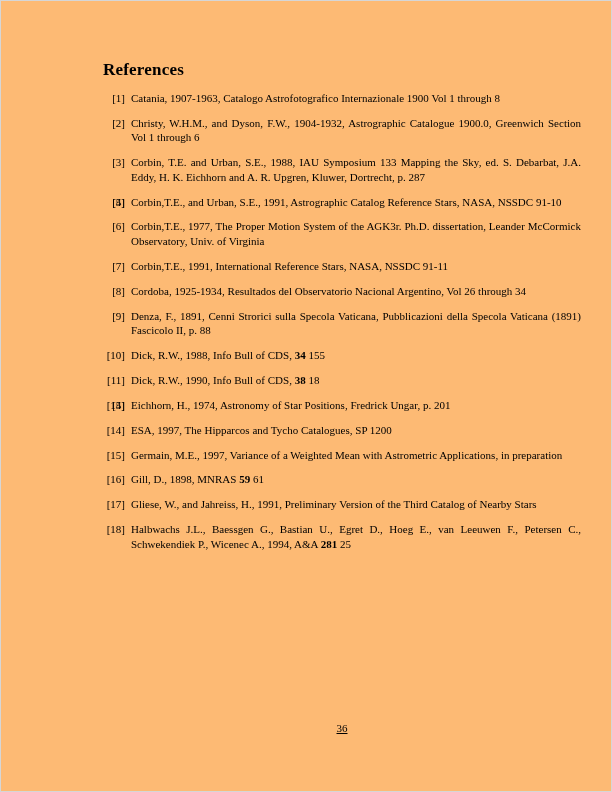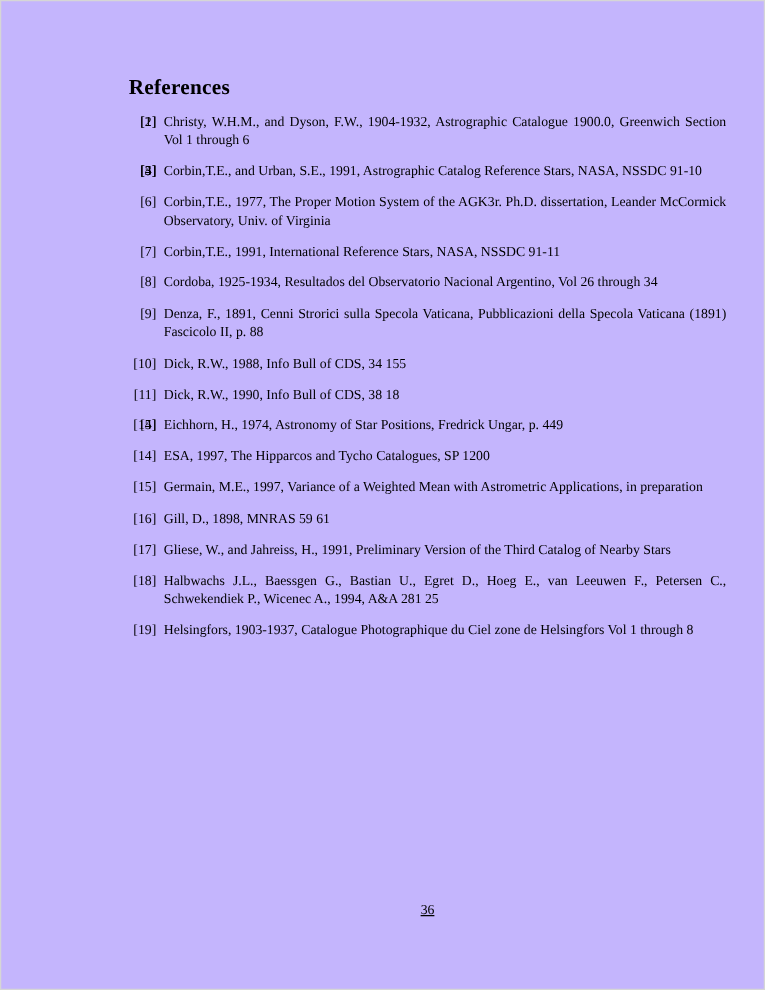--- a/index.html
+++ b/index.html
@@ -1,20 +1,20 @@
 <!DOCTYPE html>
 <html><head>
 <meta charset="utf-8">
 <style>
   html, body { margin: 0; padding: 0; background: #ffffff; }
   .page {
     position: relative;
     width: 610px;
     height: 790px;
-    background: #c4b5fd;
+    background: #fdba74;
     border: 1px solid #d6d6d6;
     font-family: "Liberation Serif", "DejaVu Serif", serif;
     color: #000000;
     overflow: hidden;
   }
   .content {
     position: absolute;
     left: 102px;
     top: 61px;
     width: 478px;
@@ -36,53 +36,52 @@
     text-align: justify;
   }
   .ref-label {
     position: absolute;
     left: 0;
     top: 0;
     width: 22px;
     text-align: right;
     white-space: nowrap;
   }
-  .bold { font-weight: normal; }
+  .bold { font-weight: bold; }
   .page-number {
     position: absolute;
     left: 102px;
     width: 478px;
     top: 721px;
     text-align: center;
     font-size: 11px;
     text-decoration: underline;
   }
 </style>
 </head>
 <body>
 
 <div class="page">
   <div class="content">
     <h1 class="heading">References</h1>
     <div class="ref-list">
-        <div class="ref"><span class="ref-label">[1]</span></div>
+        <div class="ref"><span class="ref-label">[1]</span><span>Catania, 1907-1963, Catalogo Astrofotografico Internazionale 1900 Vol 1 through 8</span></div>
         <div class="ref"><span class="ref-label">[2]</span><span>Christy, W.H.M., and Dyson, F.W., 1904-1932, Astrographic Catalogue 1900.0, Greenwich Section Vol 1 through 6</span></div>
-        <div class="ref"><span class="ref-label">[3]</span></div>
+        <div class="ref"><span class="ref-label">[3]</span><span>Corbin, T.E. and Urban, S.E., 1988, IAU Symposium 133 Mapping the Sky, ed. S. Debarbat, J.A. Eddy, H. K. Eichhorn and A. R. Upgren, Kluwer, Dortrecht, p. 287</span></div>
         <div class="ref"><span class="ref-label">[4]</span></div>
         <div class="ref"><span class="ref-label">[5]</span><span>Corbin,T.E., and Urban, S.E., 1991, Astrographic Catalog Reference Stars, NASA, NSSDC 91-10</span></div>
         <div class="ref"><span class="ref-label">[6]</span><span>Corbin,T.E., 1977, The Proper Motion System of the AGK3r. Ph.D. dissertation, Leander McCormick Observatory, Univ. of Virginia</span></div>
         <div class="ref"><span class="ref-label">[7]</span><span>Corbin,T.E., 1991, International Reference Stars, NASA, NSSDC 91-11</span></div>
         <div class="ref"><span class="ref-label">[8]</span><span>Cordoba, 1925-1934, Resultados del Observatorio Nacional Argentino, Vol 26 through 34</span></div>
         <div class="ref"><span class="ref-label">[9]</span><span>Denza, F., 1891, Cenni Strorici sulla Specola Vaticana, Pubblicazioni della Specola Vaticana (1891) Fascicolo II, p. 88</span></div>
         <div class="ref"><span class="ref-label">[10]</span><span>Dick, R.W., 1988, Info Bull of CDS, </span><span class="bold">34</span><span> 155</span></div>
         <div class="ref"><span class="ref-label">[11]</span><span>Dick, R.W., 1990, Info Bull of CDS, </span><span class="bold">38</span><span> 18</span></div>
         <div class="ref"><span class="ref-label">[15]</span></div>
-        <div class="ref"><span class="ref-label">[4]</span><span>Eichhorn, H., 1974, Astronomy of Star Positions, Fredrick Ungar, p. 449</span></div>
+        <div class="ref"><span class="ref-label">[4]</span><span>Eichhorn, H., 1974, Astronomy of Star Positions, Fredrick Ungar, p. 201</span></div>
         <div class="ref"><span class="ref-label">[14]</span><span>ESA, 1997, The Hipparcos and Tycho Catalogues, SP 1200</span></div>
         <div class="ref"><span class="ref-label">[15]</span><span>Germain, M.E., 1997, Variance of a Weighted Mean with Astrometric Applications, in preparation</span></div>
         <div class="ref"><span class="ref-label">[16]</span><span>Gill, D., 1898, MNRAS </span><span class="bold">59</span><span> 61</span></div>
         <div class="ref"><span class="ref-label">[17]</span><span>Gliese, W., and Jahreiss, H., 1991, Preliminary Version of the Third Catalog of Nearby Stars</span></div>
         <div class="ref"><span class="ref-label">[18]</span><span>Halbwachs J.L., Baessgen G., Bastian U., Egret D., Hoeg E., van Leeuwen F., Petersen C., Schwekendiek P., Wicenec A., 1994, A&amp;A </span><span class="bold">281</span><span> 25</span></div>
-        <div class="ref"><span class="ref-label">[19]</span><span>Helsingfors, 1903-1937, Catalogue Photographique du Ciel zone de Helsingfors Vol 1 through 8</span></div>
       </div>
   </div>
   <div class="page-number">36</div>
 </div>
 
 </body></html>

